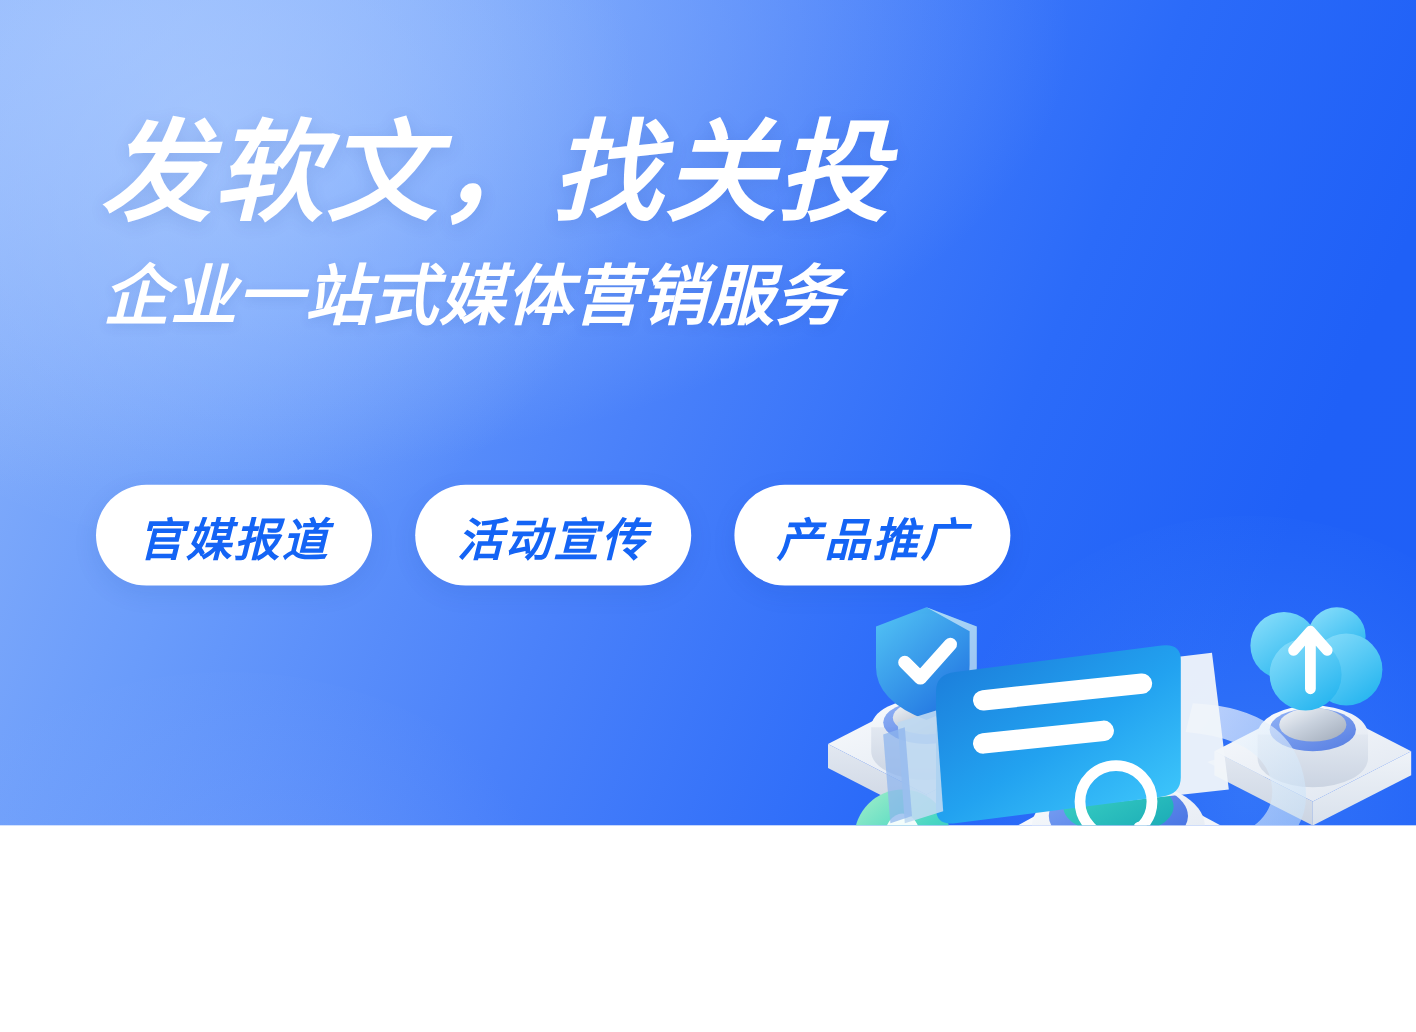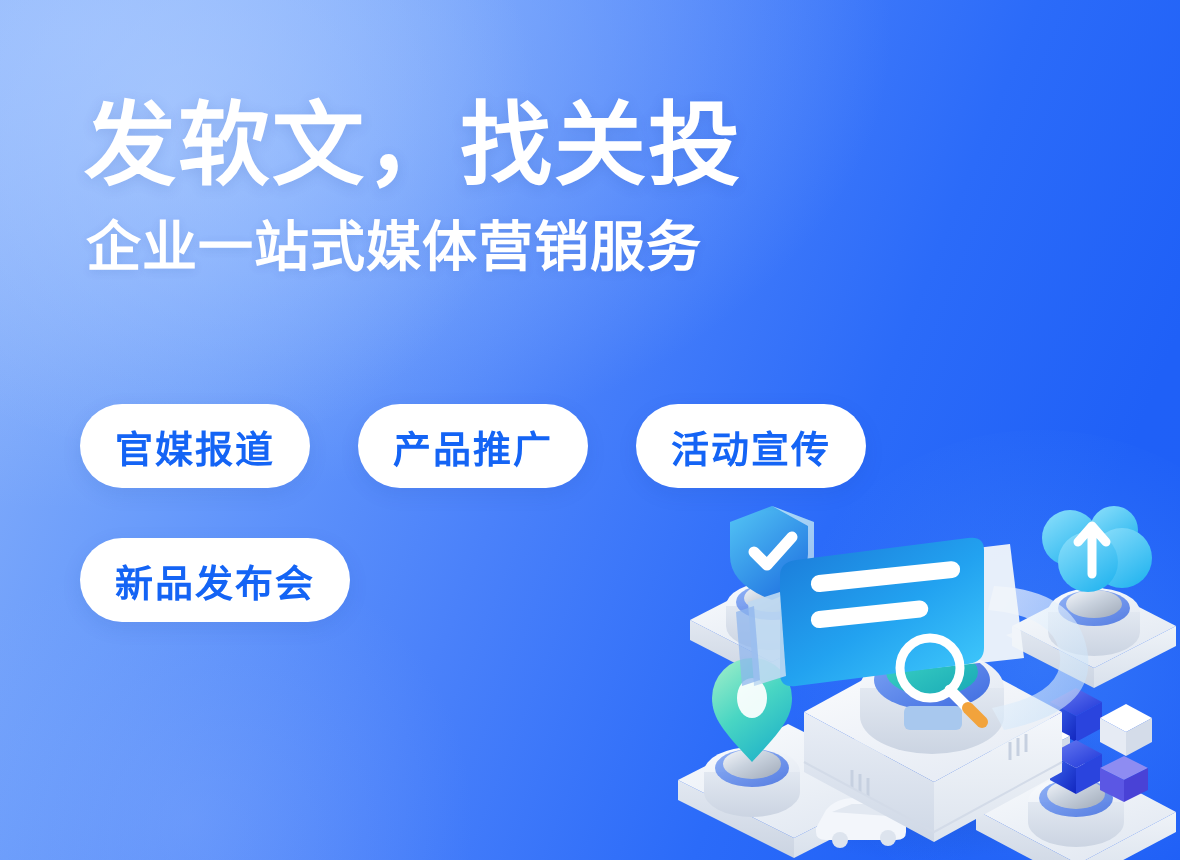--- a/index.html
+++ b/index.html
@@ -4,27 +4,28 @@
 <title>banner</title>
 <style>
   html, body {
     margin: 0;
     padding: 0;
     background: #ffffff;
   }
   #banner {
     position: relative;
     width: 1180px;
-    height: 860px;
+    height: 688px;
     overflow: hidden;
     font-family: "Liberation Sans", "DejaVu Sans", sans-serif;
     
     background:
       radial-gradient(120% 95% at 6% 4%, rgba(154,190,253,0.95) 0%, rgba(154,190,253,0) 58%),
       linear-gradient(112deg, #8CB3FA 0%, #6A9CFB 23%, #4A81FA 46%, #2B6BF9 68%, #1F60F7 86%, #1F5FF7 100%);
+    font-style: italic;
   }
 
   
   .glow {
     position: absolute;
     border-radius: 50%;
     pointer-events: none;
   }
   .glow.tl {
     left: -210px; top: -250px;
@@ -73,21 +74,21 @@
   
   .tags {
     position: absolute;
     left: 80px;
     top: 404px;
     z-index: 6;
     width: 800px;
   }
   .tag-row {
     display: flex;
-    gap: 48px;
+    gap: 36px;
     margin-bottom: 50px;
   }
   .tag-row:last-child { margin-bottom: 0; }
   .tag {
     display: flex;
     align-items: center;
     justify-content: center;
     height: 84px;
     padding: 0 35px;
     border-radius: 42px;
@@ -125,30 +126,27 @@
     <h1 class="headline">发软文，找关投</h1>
     <p class="subhead">企业一站式媒体营销服务</p>
   </div>
 
   <div class="tags">
     <div class="tag-row">
       <div class="tag">
         <span>官媒报道</span>
       </div>
       <div class="tag">
-        <span>产品推广</span>
+        <span>活动宣传</span>
       </div>
       <div class="tag">
-        <span>活动宣传</span>
+        <span>产品推广</span>
       </div>
     </div>
     <div class="tag-row">
-      <div class="tag">
-        <span>新品发布会</span>
-      </div>
     </div>
   </div>
 
   <div class="illus">
     <svg viewBox="0 0 510 400" xmlns="http://www.w3.org/2000/svg">
       <defs>
         <linearGradient id="plateTop" x1="0" y1="0" x2="0.6" y2="1">
           <stop offset="0%" stop-color="#FAFCFE"></stop>
           <stop offset="100%" stop-color="#E3E9F2"></stop>
         </linearGradient>

